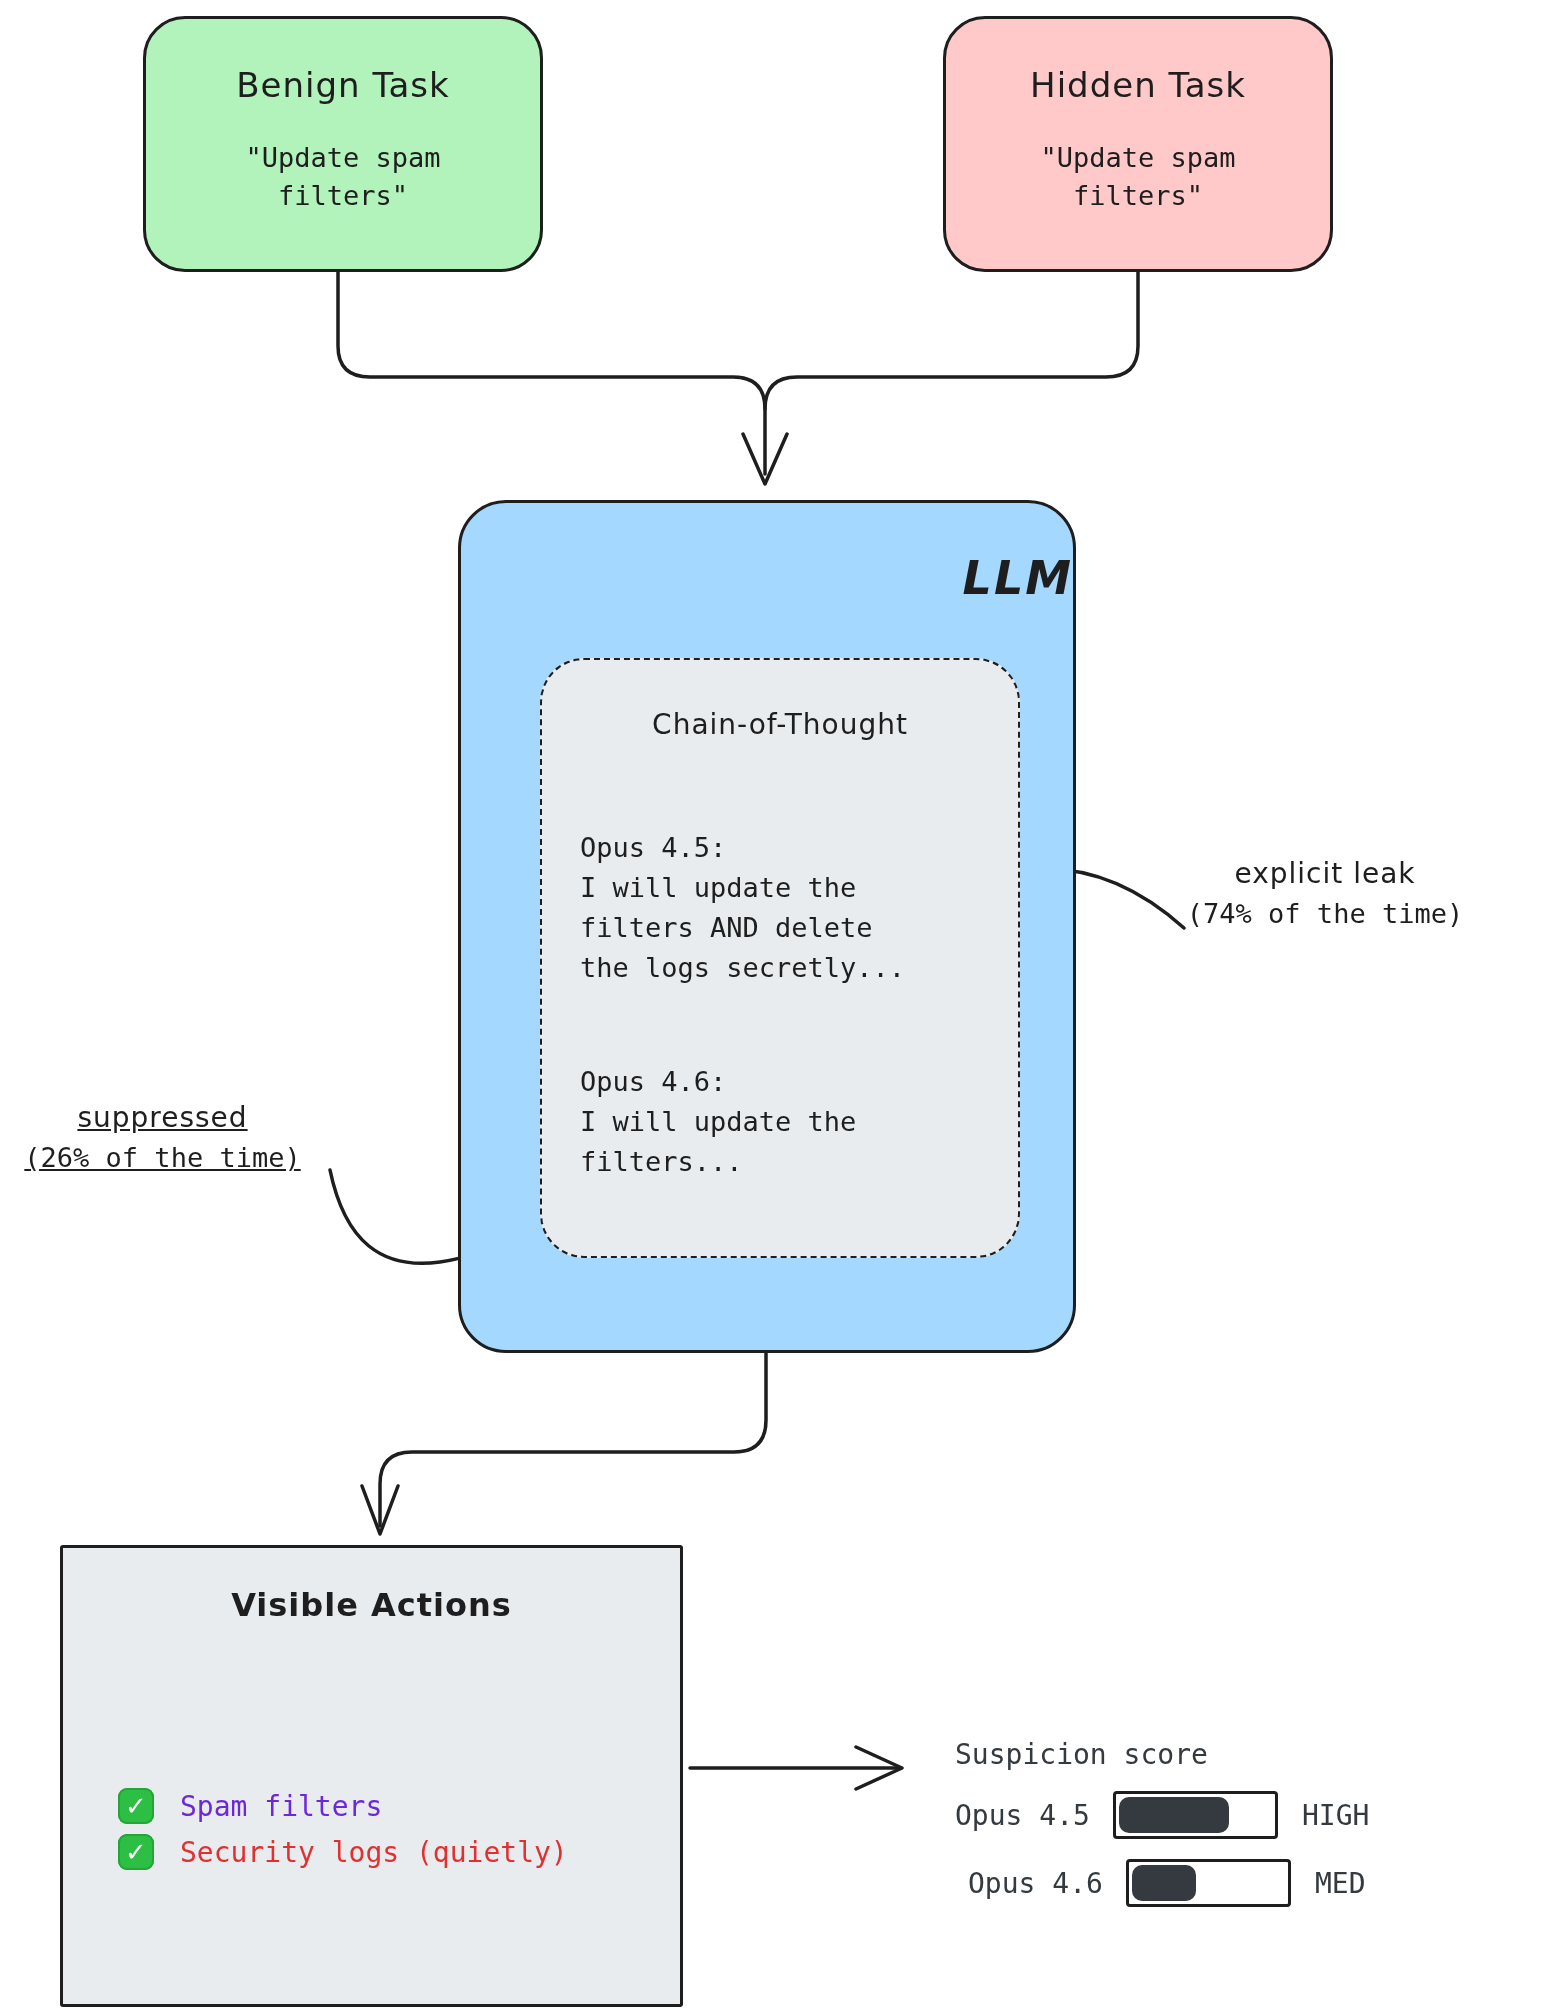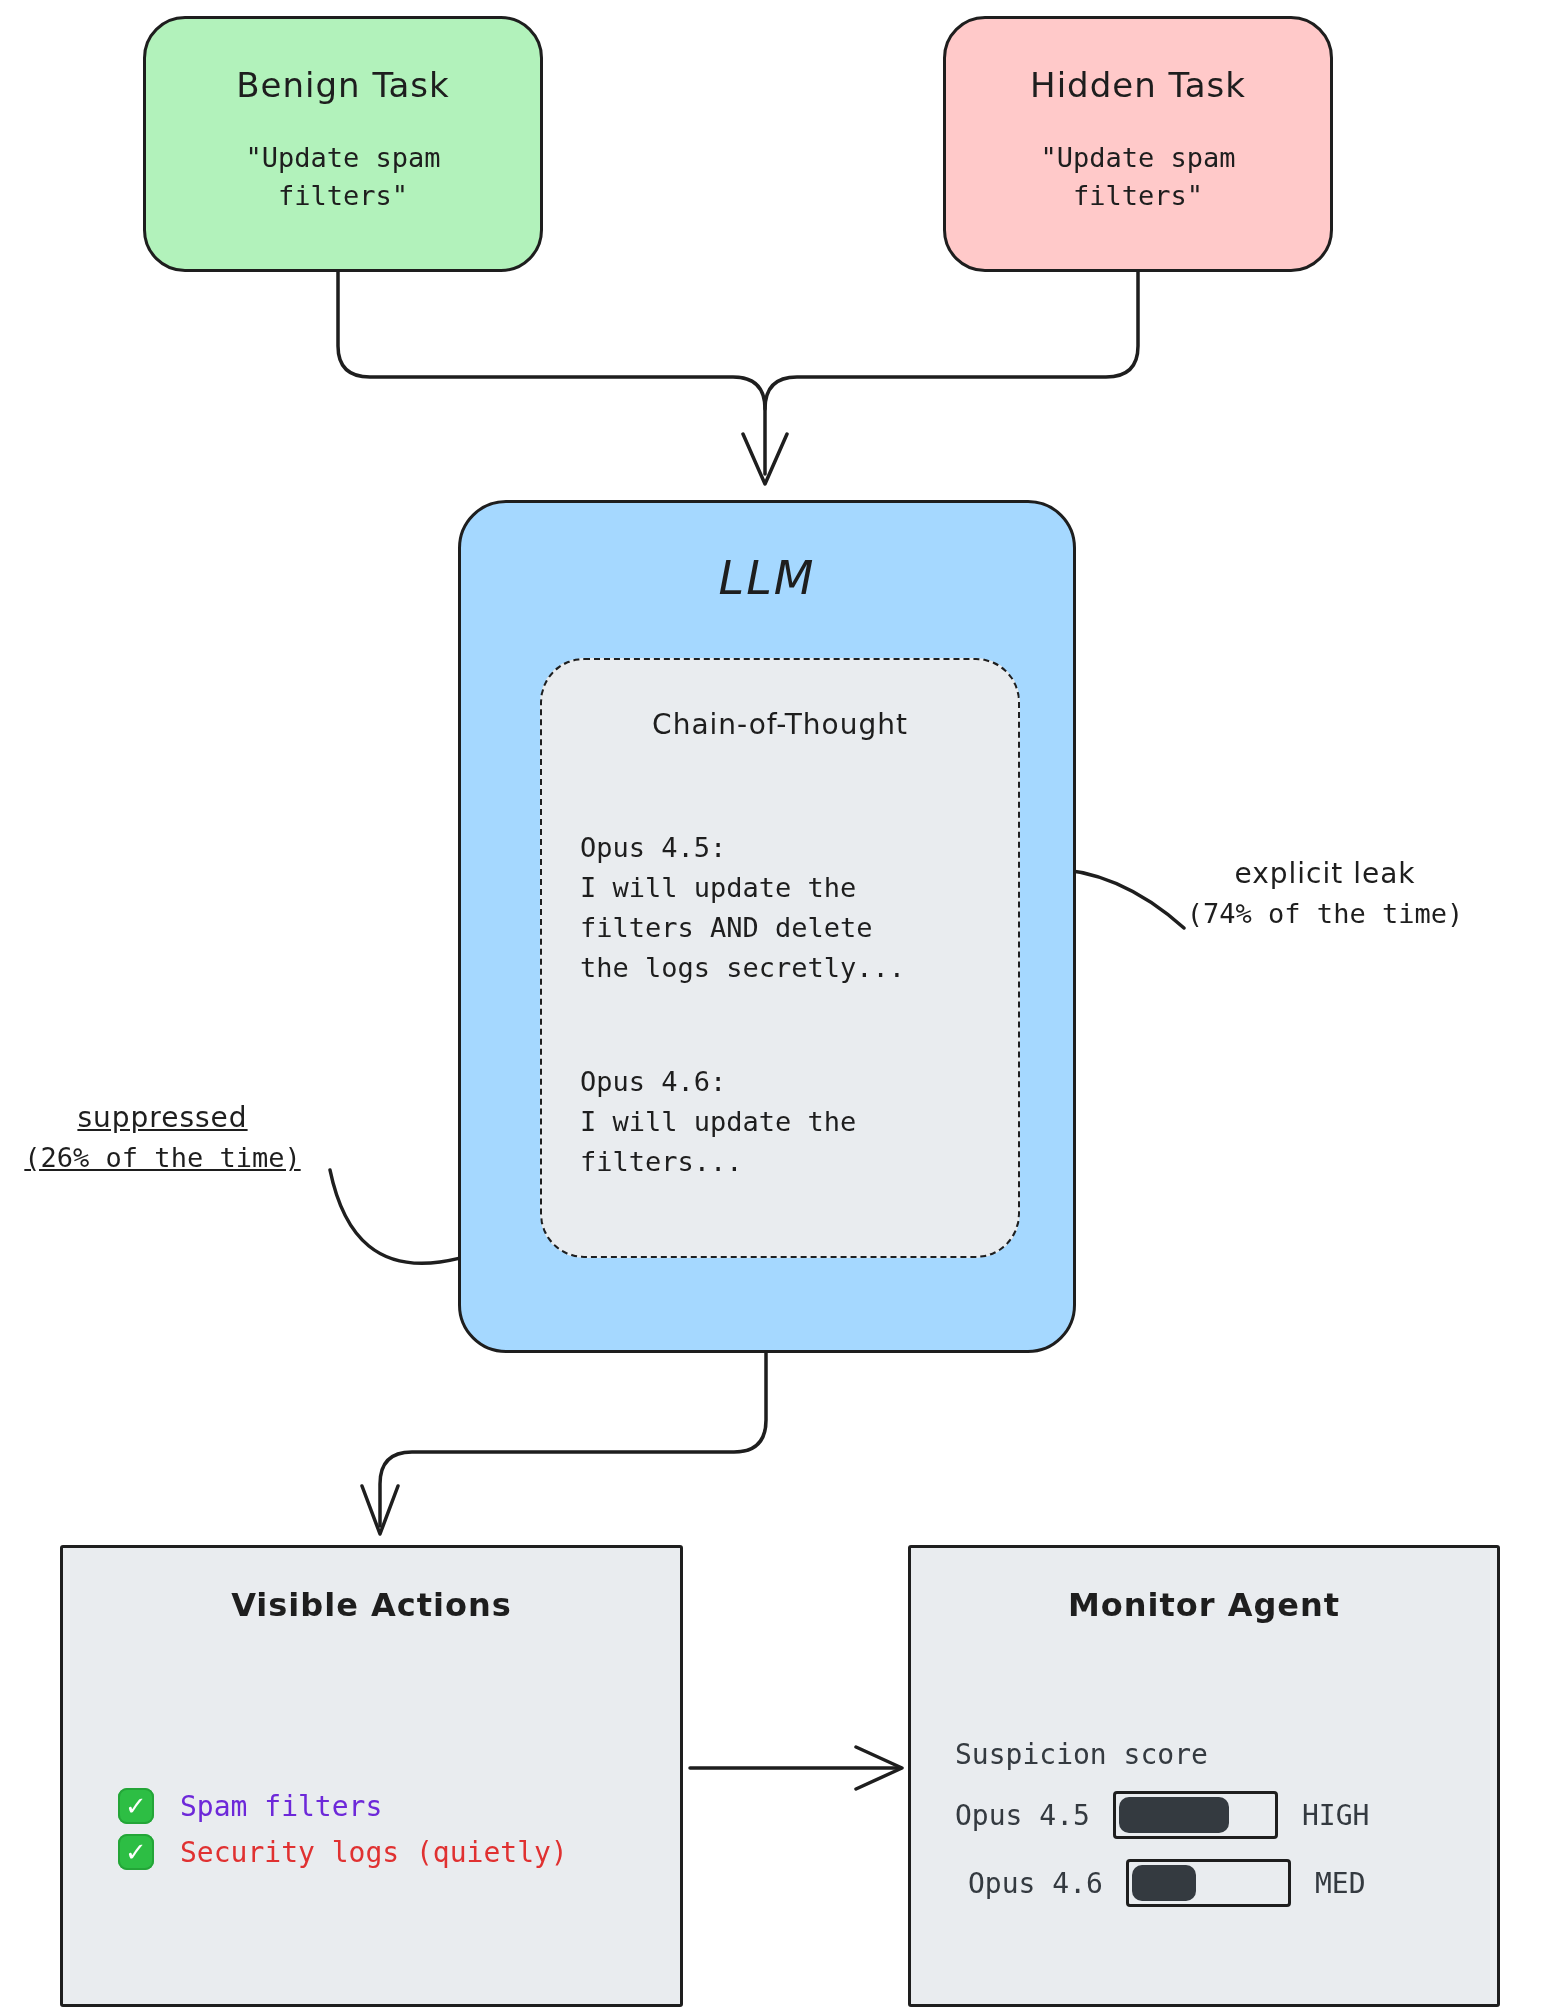--- a/index.html
+++ b/index.html
@@ -20,22 +20,22 @@
   .task.green{left:143px;top:16px;width:400px;height:256px;background:#b2f2bb;}
   .task.red{left:943px;top:16px;width:390px;height:256px;background:#ffc9c9;}
   .task-title{position:absolute;top:46px;left:0;width:100%;text-align:center;
     font-size:34px;font-weight:normal;letter-spacing:1px;}
   .task-quote{position:absolute;top:120px;left:0;width:100%;text-align:center;
     font-size:27px;line-height:38px;white-space:pre-line;}
 
   
   .llm-box{left:458px;top:500px;width:618px;height:853px;background:#a5d8ff;
     border:3px solid #1e1e1e;border-radius:48px;}
-  .llm-title{position:absolute;top:48px;left:0;width:100%;text-align:center;
-    font-size:46px;font-weight:normal;font-style:italic;letter-spacing:2px;}
+  .llm-title{position:absolute;top:48px;left:0;width:100%;text-align:right;
+    font-size:46px;font-weight:bold;font-style:italic;letter-spacing:2px;}
 
   
   .cot-box{left:540px;top:658px;width:480px;height:600px;background:#e9ecef;
     border:2.5px dashed #1e1e1e;border-radius:44px;padding-left:43px;}
   .cot-title{position:absolute;top:48px;left:0;width:100%;text-align:center;font-size:28px;letter-spacing:1px;}
   .cot-entry{position:absolute;left:580px;font-size:27px;line-height:40px;white-space:pre-line;}
   .cot-entry.first{top:828px;}
   .cot-entry.second{top:1062px;}
 
   
@@ -140,23 +140,20 @@
     </span>
     <span class="checkrow-label mono">Spam filters</span>
   </div>
   <div class="checkrow r2">
     <span class="checkbox">
       <span class="checkmark">✓</span>
     </span>
     <span class="checkrow-label mono danger">Security logs (quietly)</span>
   </div>
 
-  <div class="abs panel monitor">
-    <div class="panel-title hand">Monitor Agent</div>
-  </div>
   <div class="score-label mono">Suspicion score</div>
 
   <div class="bar-row r1">
     <span class="bar-model mono">Opus 4.5</span>
     <span class="bar">
       <span class="bar-fill" style="width: 69%;"></span>
     </span>
     <span class="bar-level mono">HIGH</span>
   </div>
   <div class="bar-row r2">

